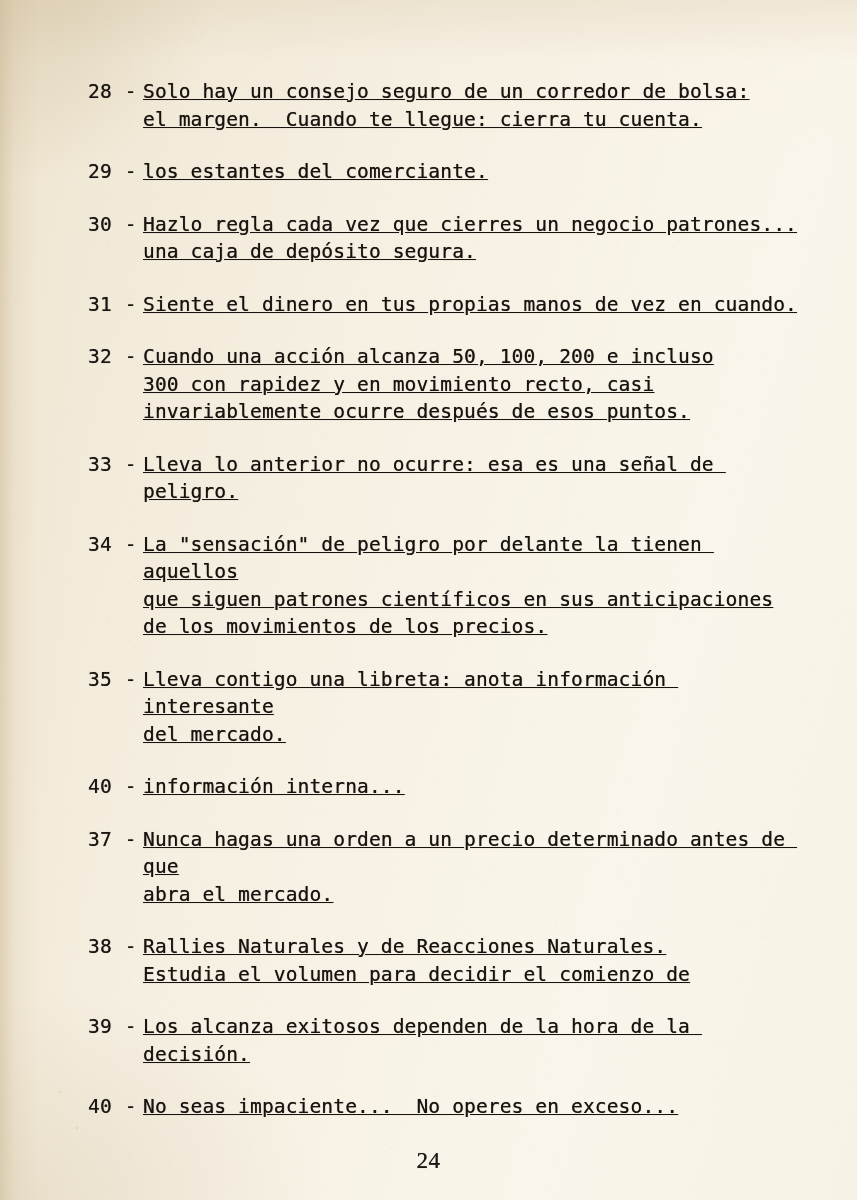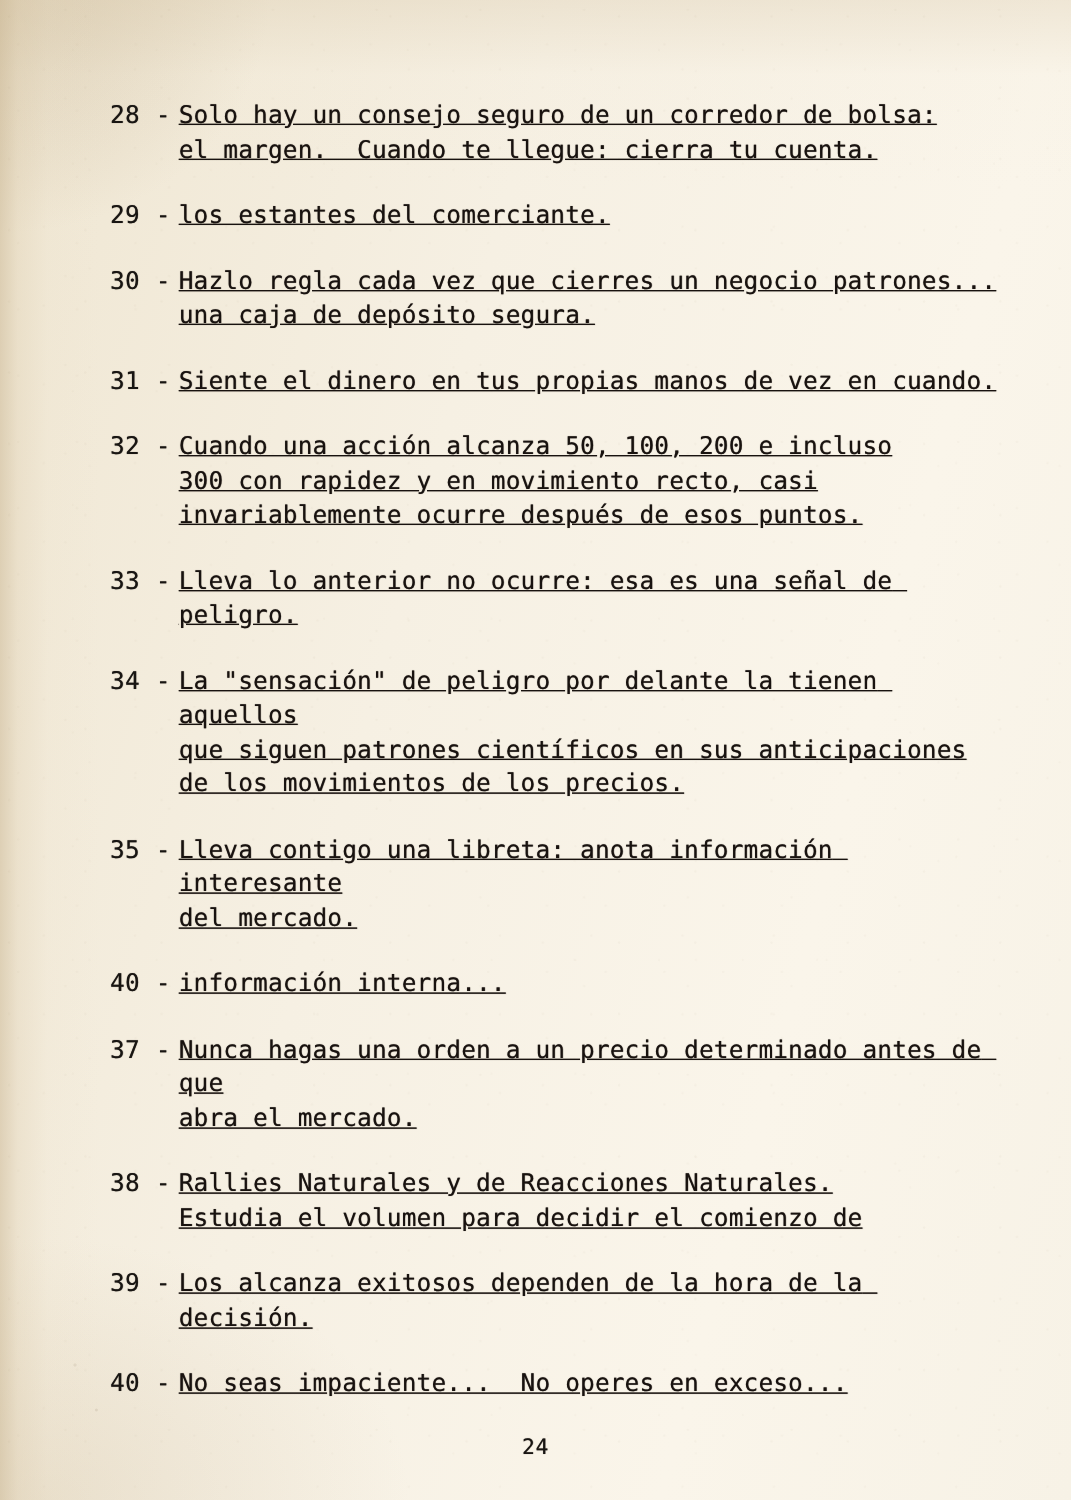--- a/index.html
+++ b/index.html
@@ -119,25 +119,26 @@
   .rule-line { display: block; text-decoration: underline; }
 
   
   #page-number {
     position: absolute;
     top: 1148px;
     left: 0;
     width: 857px;
     text-align: center;
     color: #181512;
-    font-size: 17px;
+    font-size: 23px;
     letter-spacing: 0.6px;
     text-shadow:
       0 0 0.7px rgba(24,18,15,0.55),
       0.35px 0.15px 0.5px rgba(40,30,24,0.30);
+    font-family: Liberation Serif, serif;
   }
 </style>
 </head>
 <body>
 
 <div id="paper-sheet">
   <div id="paper-texture"></div>
 
   <div id="rules-body">
       <div class="rule-item">

